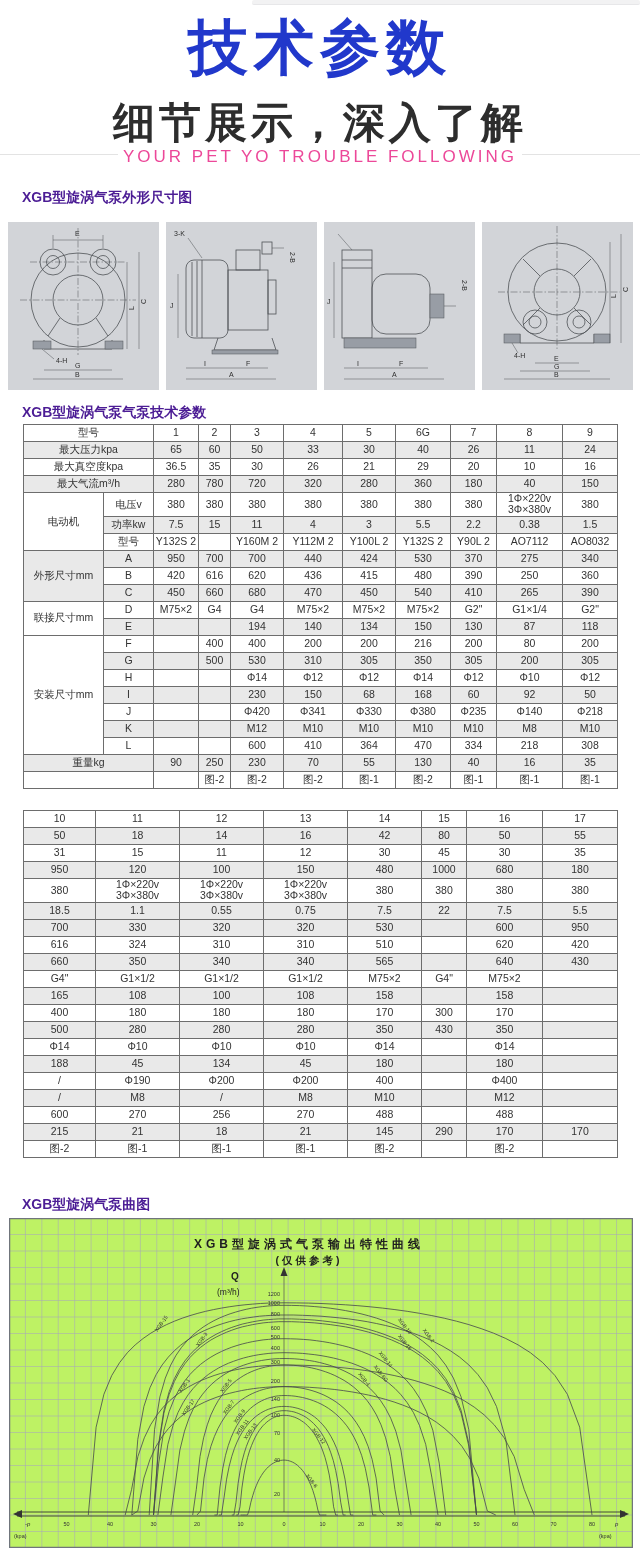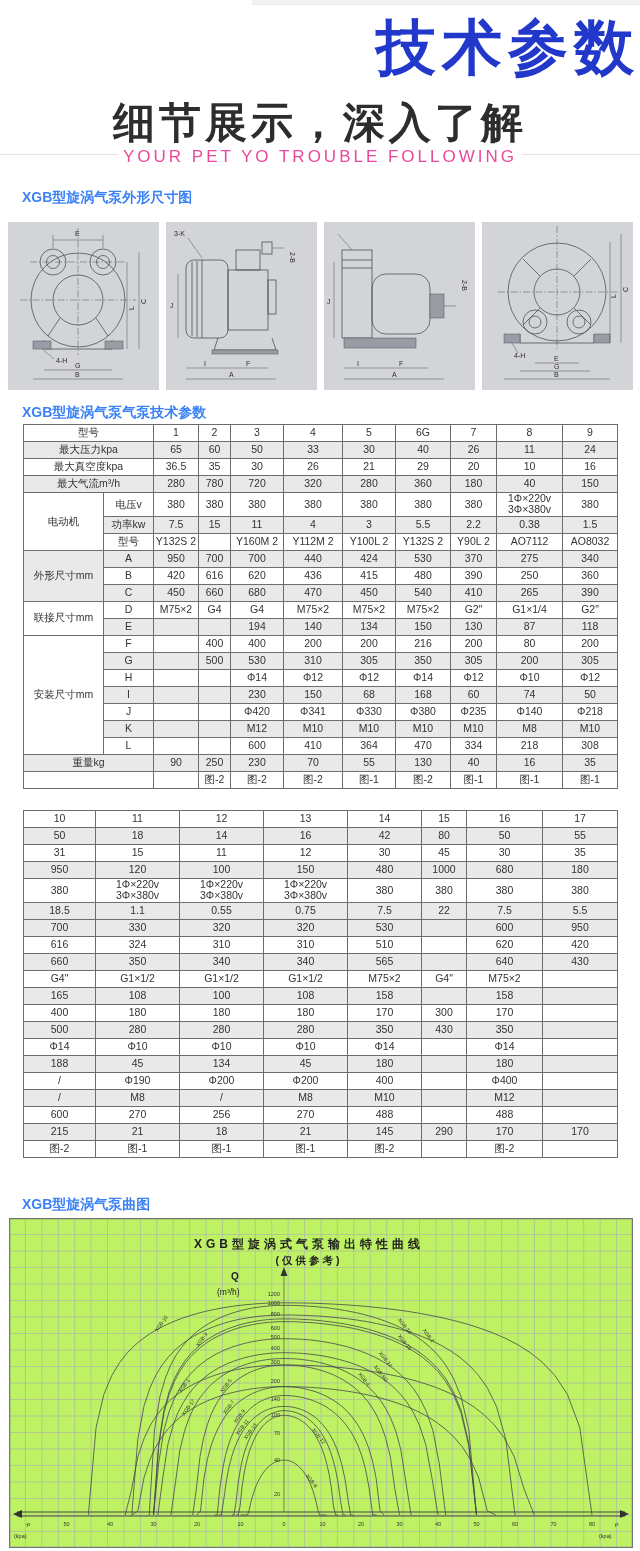--- a/index.html
+++ b/index.html
@@ -1,24 +1,24 @@
 <!DOCTYPE html>
 <html><head>
 <meta charset="utf-8">
 <style>
   html,body{margin:0;padding:0;background:#fff}
   body{width:640px;font-family:"Liberation Sans","DejaVu Sans",sans-serif;color:#222}
   .page{position:relative;width:640px;height:1551px;background:#fff;overflow:hidden}
   .topstrip{position:absolute;top:0;left:252px;right:0;height:4px;background:#f2f2f3;border-bottom:1px solid #e7e7e9;border-radius:2px}
-  .main-title{position:absolute;top:8px;left:0;width:100%;text-align:right;font-size:60px;font-weight:900;color:#2138cb;letter-spacing:6px}
+  .main-title{position:absolute;top:8px;left:0;width:100%;text-align:center;font-size:60px;font-weight:900;color:#2138cb;letter-spacing:6px}
   .subtitle{position:absolute;top:95px;left:0;width:100%;text-align:center;font-size:42px;font-weight:700;color:#2d2d2d;letter-spacing:4px}
   .tagline{position:absolute;top:147px;left:0;width:100%;text-align:center;font-size:17px;color:#ec4899;letter-spacing:3px}
   .tagline-line{position:absolute;top:154px;width:118px;height:1px;background:#e3e3e3}
   .tagline-line.left{left:0}.tagline-line.right{right:0}
-  .h-sec{position:absolute;left:22px;font-size:14px;font-weight:bold;color:#3b82f6}
+  .h-sec{position:absolute;left:22px;font-size:14px;font-weight:bold;color:#4c1d95}
   #h-dims{top:189px}#h-specs{top:404px}#h-curves{top:1196px}
   .panels{position:absolute;top:222px;left:8px;width:625px;display:flex;gap:7px}
   .panel{width:151px;height:168px;background:#d2d4d8}
   .panel svg{display:block}
   .draw line,.draw path,.draw circle,.draw rect{stroke:#4e5256;fill:none;stroke-width:.8}
   .draw .cl{stroke-width:.5;stroke-dasharray:7 2 1.5 2}
   .draw .dim{stroke-width:.5}
   .draw .hatch{fill:#989da5;stroke:#4e5256;stroke-width:.5}
   .draw text{fill:#2d2d2d;font-size:7px;font-family:inherit}
   table.spec{position:absolute;left:23px;width:594px;border-collapse:collapse;table-layout:fixed;font-size:10.5px;color:#333}
@@ -362,21 +362,21 @@
         </tr>
         <tr class="shade">
           <td class="lab">I</td>
           <td></td>
           <td></td>
           <td>230</td>
           <td>150</td>
           <td>68</td>
           <td>168</td>
           <td>60</td>
-          <td>74</td>
+          <td>92</td>
           <td>50</td>
         </tr>
         <tr>
           <td class="lab">J</td>
           <td></td>
           <td></td>
           <td>Φ420</td>
           <td>Φ341</td>
           <td>Φ330</td>
           <td>Φ380</td>

